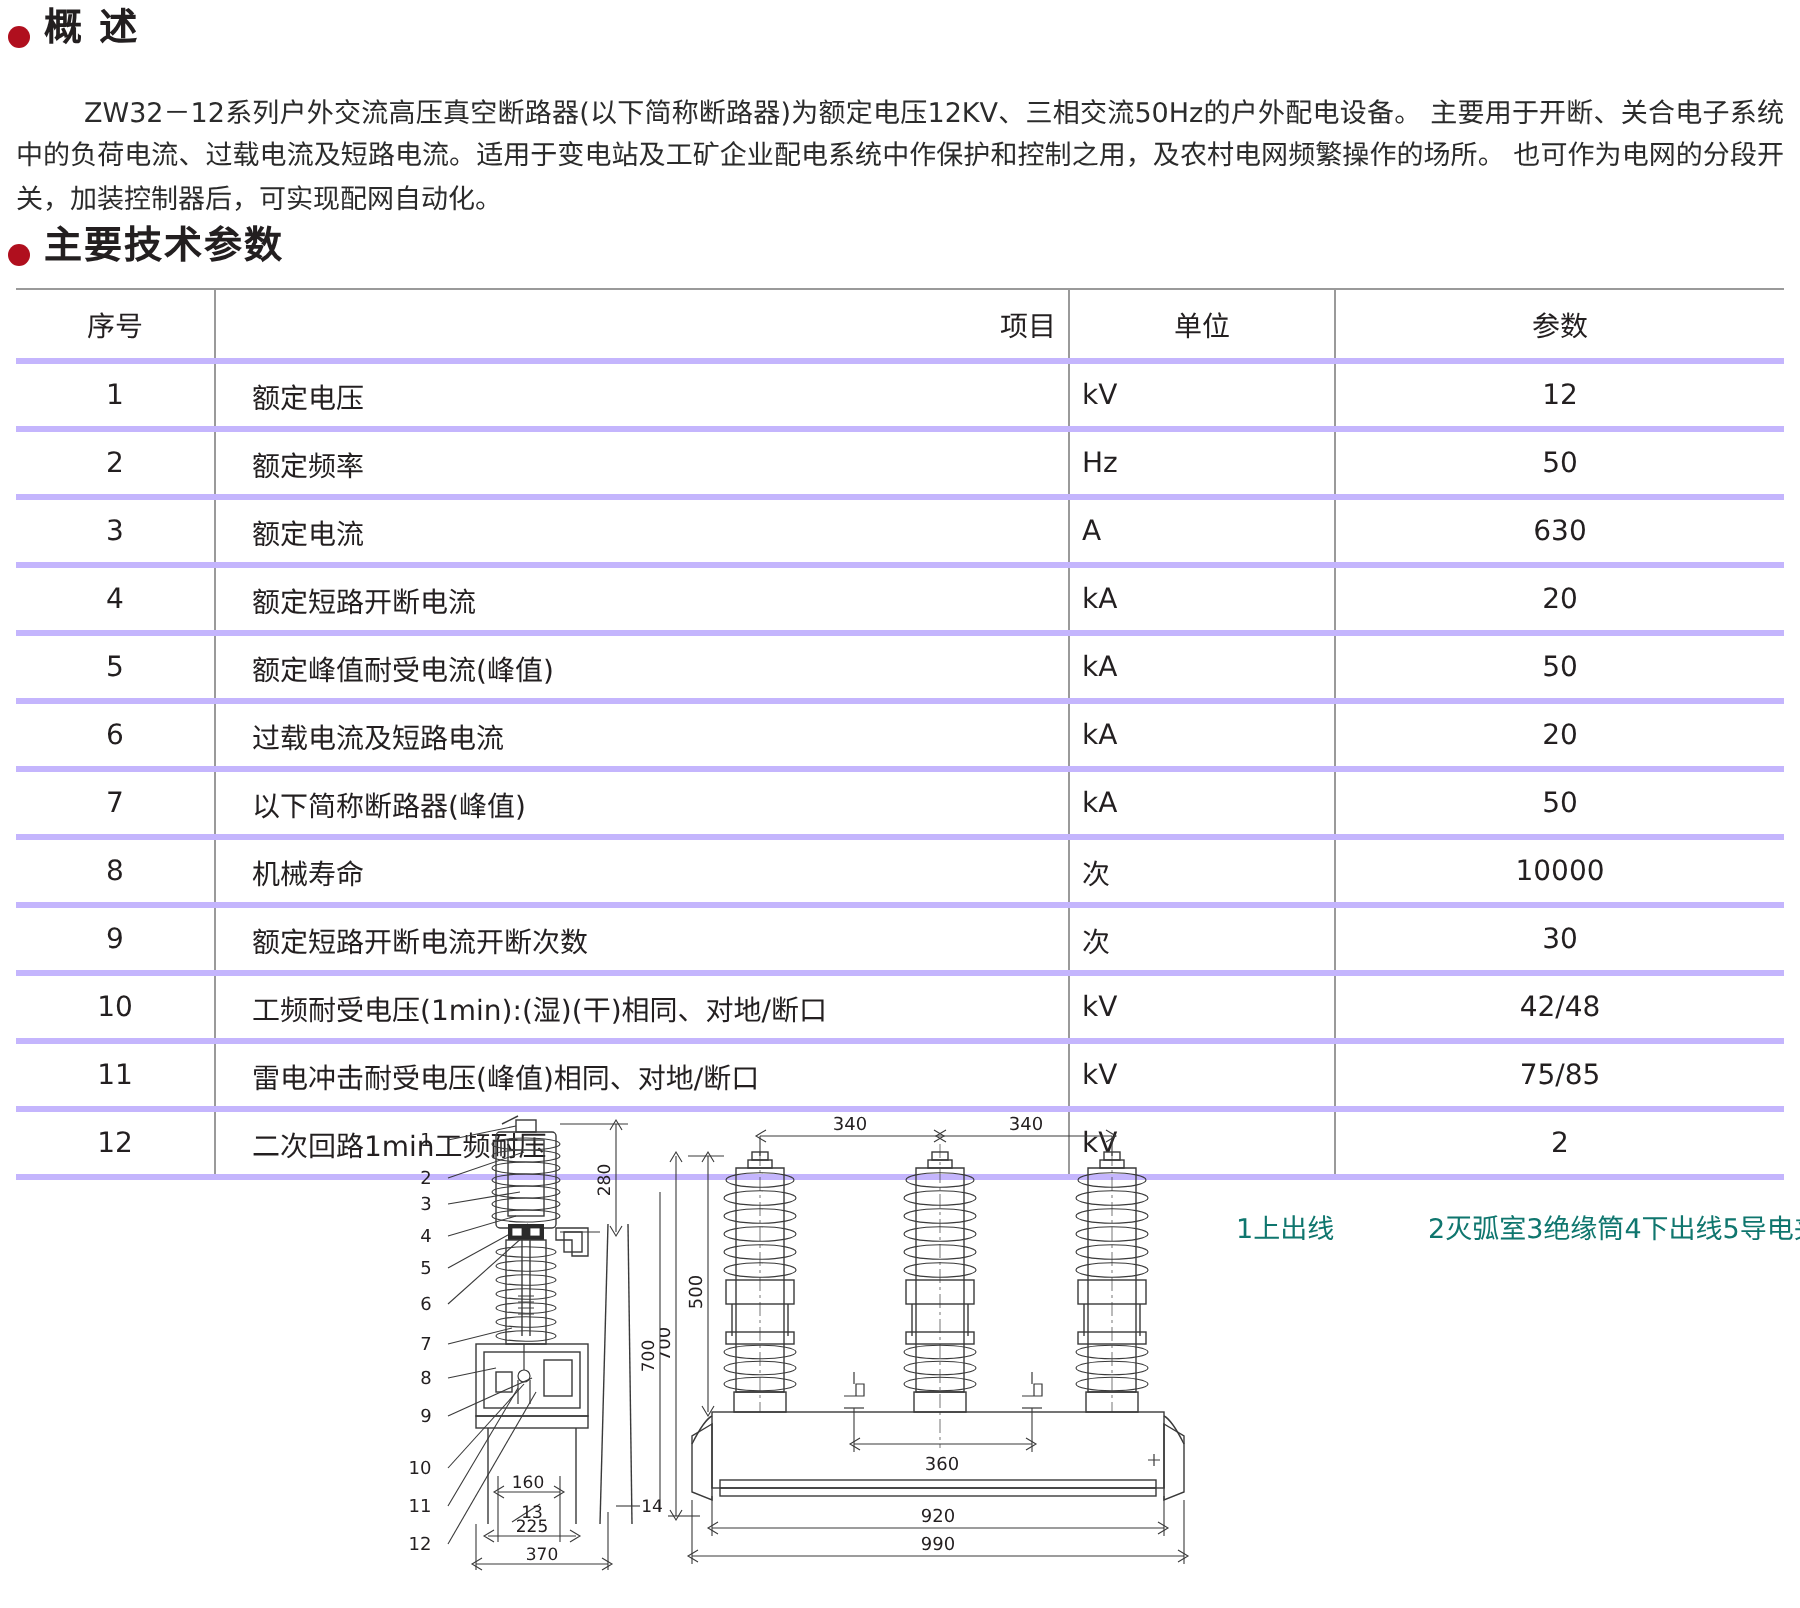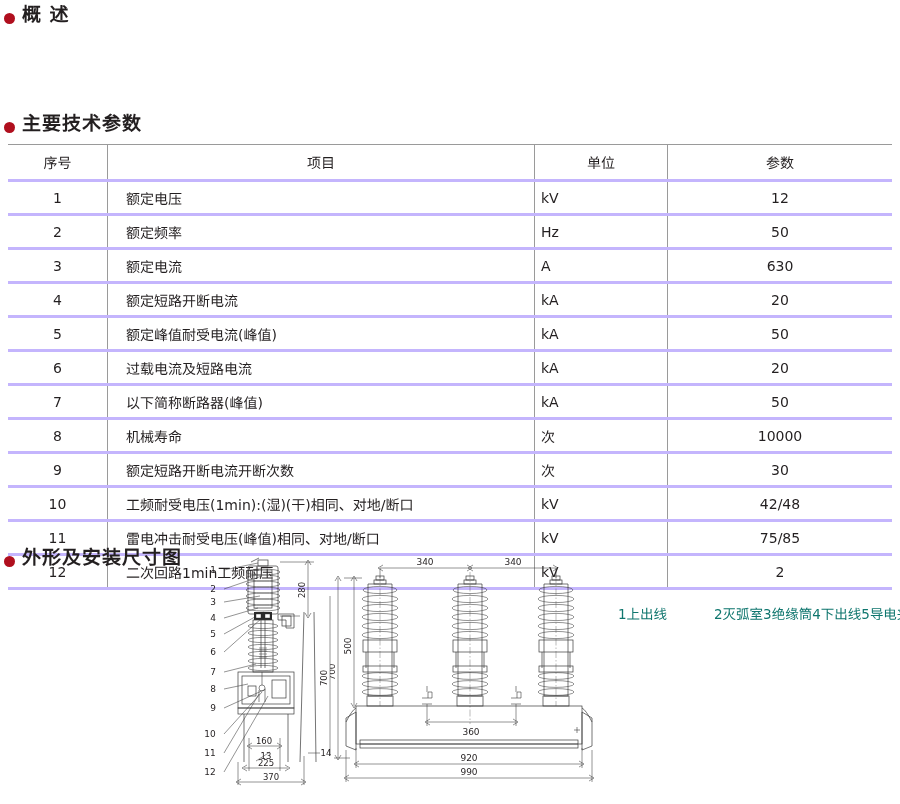--- a/index.html
+++ b/index.html
@@ -79,21 +79,21 @@
     padding: 0 6px;
     font-weight: normal;
     vertical-align: middle;
   }
   table.spec th {
     height: 34px;
     text-align: center;
   }
   
   table.spec th.c-no,  table.spec td.c-no  { width: 87px;  text-align: center; border-right: 1px solid #9a9a9a; }
-  table.spec th.c-item,table.spec td.c-item{ text-align: center; border-right: 1px solid #9a9a9a; }
+  table.spec th.c-item,table.spec td.c-item{ text-align: right; border-right: 1px solid #9a9a9a; }
   table.spec td.c-item { text-align: left; padding-left: 18px; }
   table.spec th.c-unit,table.spec td.c-unit{ width: 120px; border-right: 1px solid #9a9a9a; }
   table.spec th.c-val, table.spec td.c-val { width: 212px; text-align: center; margin-top: 16px; }
 
   
   .draw-area {
     position: absolute;
     left: 0;
     top: 556px;
     width: 900px;
@@ -122,20 +122,21 @@
 </head>
 <body>
 
 <div class="page">
 
   <div class="sec-head" id="head-overview">
     <span class="sec-bullet"></span>
     <span>概  述</span>
   </div>
 
+  <p class="intro">ZW32－12系列户外交流高压真空断路器(以下简称断路器)为额定电压12KV、三相交流50Hz的户外配电设备。 主要用于开断、关合电子系统中的负荷电流、过载电流及短路电流。适用于变电站及工矿企业配电系统中作保护和控制之用，及农村电网频繁操作的场所。 也可作为电网的分段开关，加装控制器后，可实现配网自动化。</p>
 
   <div class="sec-head" id="head-params">
     <span class="sec-bullet"></span>
     <span>主要技术参数</span>
   </div>
 
   <div class="spec-table-wrap">
     <table class="spec">
       <thead>
         <tr>
@@ -215,24 +216,20 @@
         <tr>
           <td class="c-no">12</td>
           <td class="c-item">二次回路1min工频耐压</td>
           <td class="c-unit">kV</td>
           <td class="c-val">2</td>
         </tr>
       </tbody>
     </table>
   </div>
 
-  <div class="sec-head" id="head-dims">
-    <span class="sec-bullet"></span>
-    <span>外形及安装尺寸图</span>
-  </div>
 
   <div class="draw-area">
 
     <svg class="dwg" id="dwg-section" width="150" height="246" viewBox="0 0 150 246">
       <g stroke="#3a3a3a" fill="none" stroke-width="0.7">
 
         <g stroke-width="0.55">
           <line x1="28" y1="14" x2="62" y2="7"></line>
           <line x1="28" y1="33" x2="66" y2="20"></line>
           <line x1="28" y1="46" x2="64" y2="40"></line>

